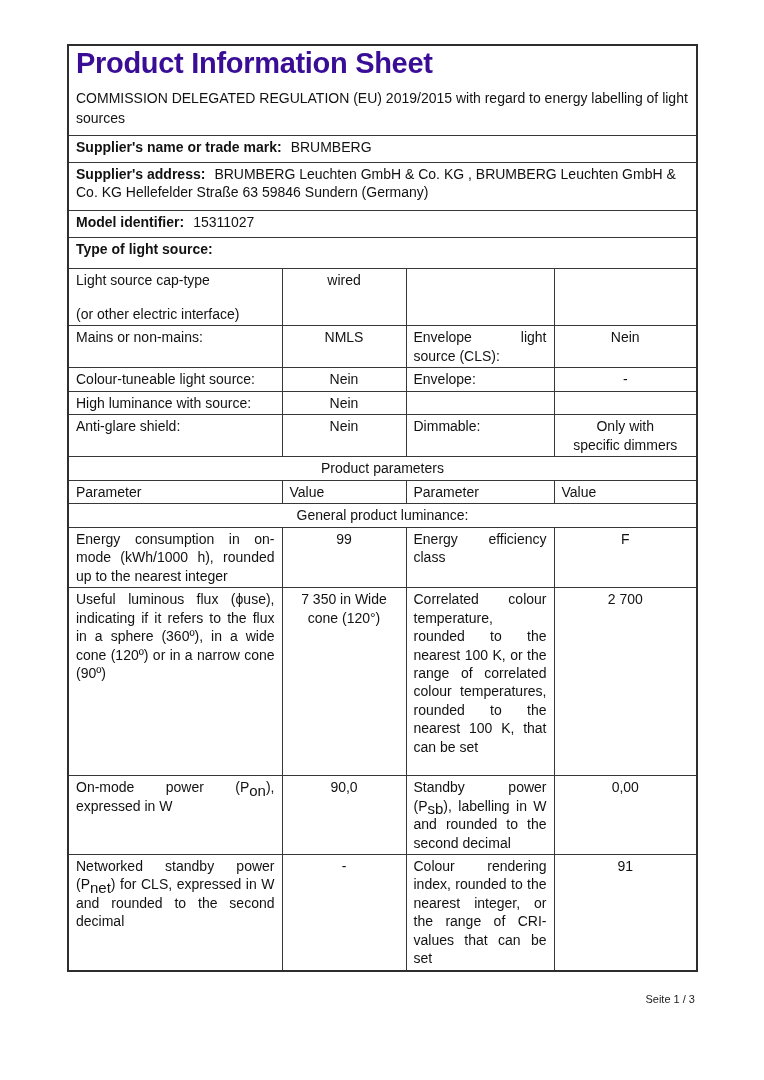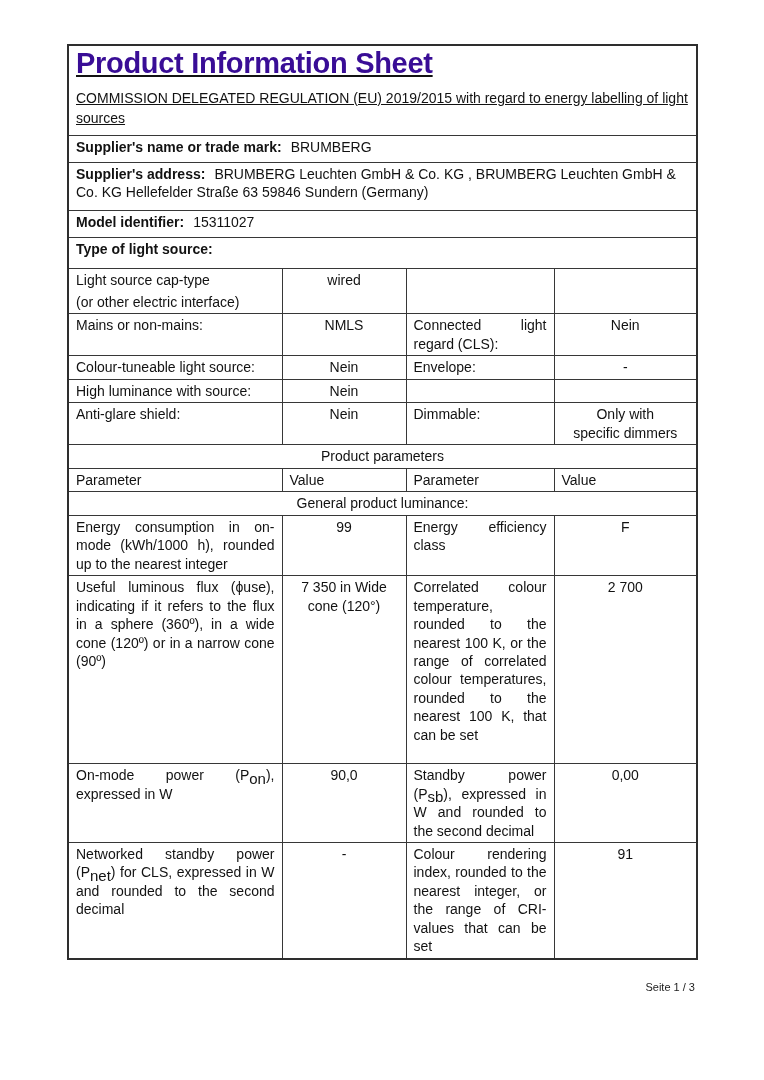--- a/index.html
+++ b/index.html
@@ -11,34 +11,34 @@
   .sheet{position:absolute;left:67px;top:44px;width:629px;}
   table.pis{
     border-collapse:collapse;width:100%;table-layout:fixed;
     border:2px solid #2e2e2e;
   }
   table.pis td{
     border:1px solid #373737;vertical-align:top;
     padding:2px 7px;font-size:14px;line-height:1.32;
     overflow:hidden;
   }
-  td.hdr{padding:5px 8px 4px 8px;text-decoration:underline;}
+  td.hdr{padding:5px 8px 4px 8px;}
   h1.title{
     margin:0 0 9px 0;font-size:29px;line-height:1.1;font-weight:bold;
     color:#390d96;letter-spacing:-0.3px;
   }
   p.reg{margin:0;font-size:14px;line-height:1.42;}
   .b{font-weight:bold;}
   .kv{padding:4px 8px;}
   .kv-val{margin-left:9px;font-weight:normal;}
   td.param{text-align:justify;}
   td.value{text-align:center;white-space:pre-line;}
   td.sec{text-align:center;font-weight:normal;padding:1px 7px;}
   td.colhead{padding:1px 7px;}
-  .cap2{margin-top:4px;}
+  .cap2{margin-top:16px;}
   sub{font-size:15px;line-height:0;margin-top:7px;}
   .footer{
     margin-top:21px;text-align:right;font-size:11px;color:#1c1c1c;
     padding-right:1px;
   }
 </style>
 </head>
 <body>
 
 <div class="sheet">
@@ -85,21 +85,21 @@
         <div>Light source cap-type</div>
         <div class="cap2">(or other electric interface)</div>
       </td>
       <td class="value">wired</td>
       <td class="param"></td>
       <td class="value"></td>
     </tr>
     <tr style="height:42px">
       <td class="param">Mains or non-mains:</td>
       <td class="value">NMLS</td>
-      <td class="param">Connected light regard (CLS):</td>
+      <td class="param">Envelope light source (CLS):</td>
       <td class="value">Nein</td>
     </tr>
     <tr style="height:22px">
       <td class="param">Colour-tuneable light source:</td>
       <td class="value">Nein</td>
       <td class="param">Envelope:</td>
       <td class="value">-</td>
     </tr>
     <tr style="height:21px">
       <td class="param">High luminance with source:</td>
@@ -137,21 +137,21 @@
     <tr style="height:188px">
       <td class="param">Useful luminous flux (ϕuse), indicating if it refers to the flux in a sphere (360º), in a wide cone (120º) or in a narrow cone (90º)</td>
       <td class="value">7 350 in Wide
 cone (120°)</td>
       <td class="param">Correlated colour temperature, rounded to the nearest 100 K, or the range of correlated colour temperatures, rounded to the nearest 100 K, that can be set</td>
       <td class="value">2 700</td>
     </tr>
     <tr style="height:77px">
       <td class="param"><span>On-mode power (P</span><sub>on</sub><span>), expressed in W</span></td>
       <td class="value">90,0</td>
-      <td class="param"><span>Standby power (P</span><sub>sb</sub><span>), expressed in W and rounded to the second decimal</span></td>
+      <td class="param"><span>Standby power (P</span><sub>sb</sub><span>), labelling in W and rounded to the second decimal</span></td>
       <td class="value">0,00</td>
     </tr>
     <tr style="height:112px">
       <td class="param"><span>Networked standby power (P</span><sub>net</sub><span>) for CLS, expressed in W and rounded to the second decimal</span></td>
       <td class="value">-</td>
       <td class="param">Colour rendering index, rounded to the nearest integer, or the range of CRI-values that can be set</td>
       <td class="value">91</td>
     </tr>
   </tbody>
     </table>

